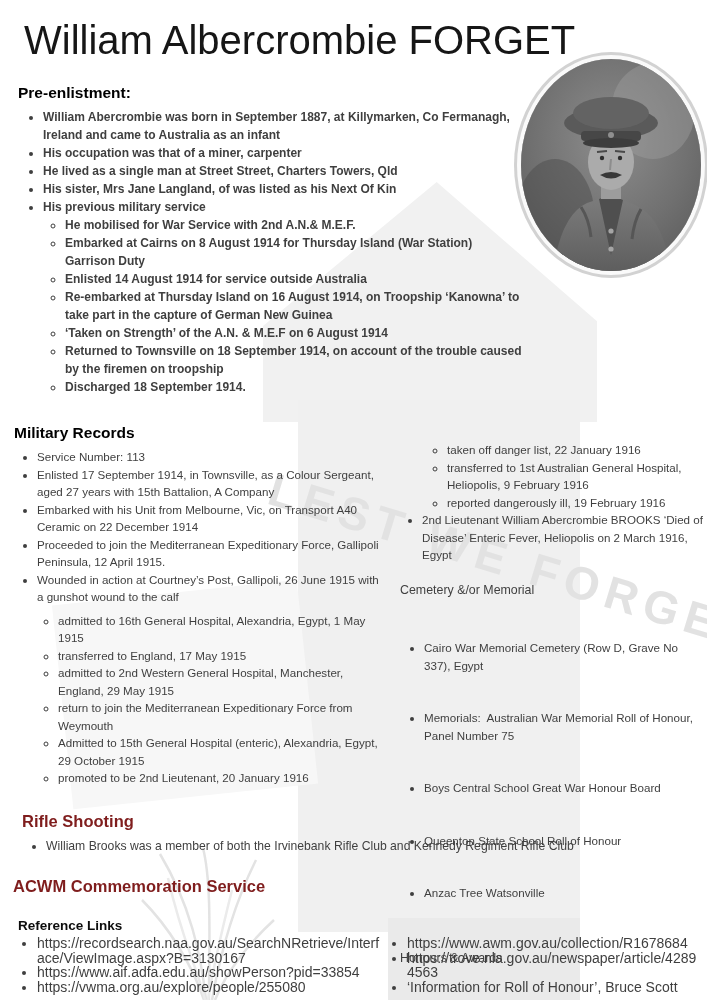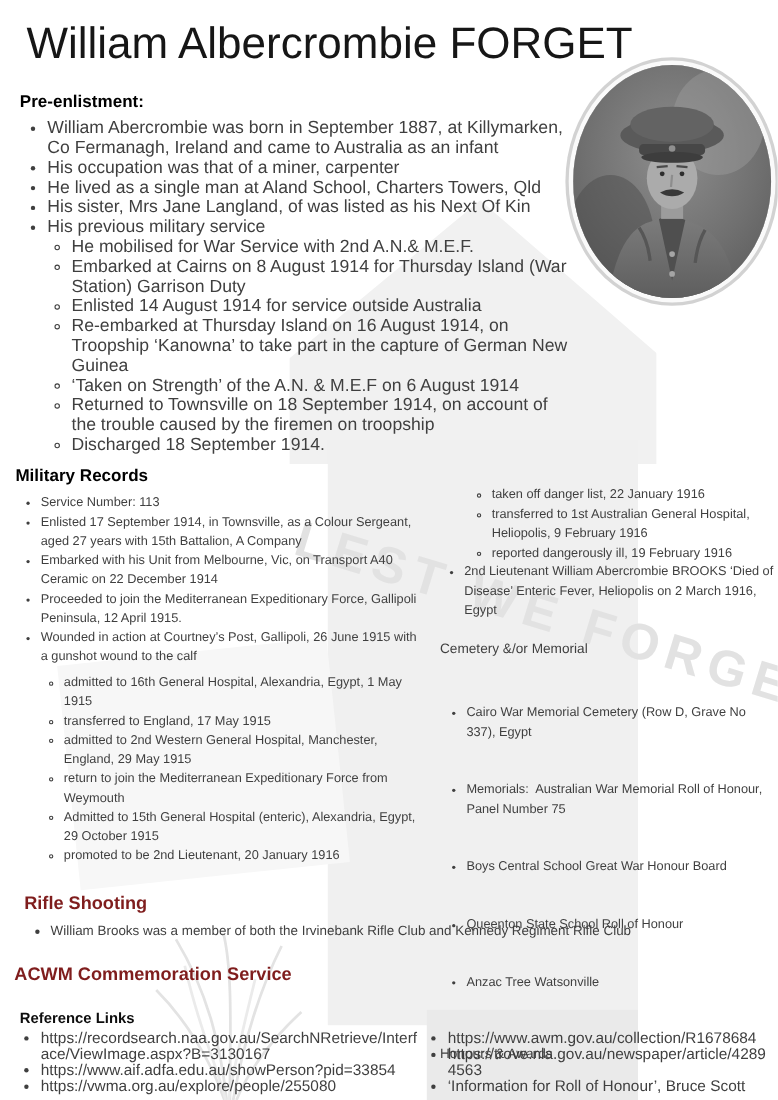--- a/index.html
+++ b/index.html
@@ -29,21 +29,21 @@
   }
   .h2{font-size:15.5px;font-weight:700;color:#000;margin:0;}
   .h2-big{font-size:16.5px;font-weight:700;color:#7f1d1d;margin:0;}
   .h3{font-size:13.5px;font-weight:700;color:#0d0d0d;margin:0;}
   .subhead{font-size:12.4px;font-weight:400;color:#3f3f3f;margin:0;}
   ul{margin:0;list-style:disc;}
   ul ul{list-style:circle;}
   li{margin:0;}
   
   .sec-pre{left:18px;top:84px;width:506px;}
-  .sec-pre ul{font-size:16px;line-height:18px;padding-left:25px;margin-top:6px;}
+  .sec-pre ul{font-size:12px;line-height:18px;padding-left:25px;margin-top:6px;font-weight:bold;}
   .sec-pre ul ul{padding-left:22px;margin-top:0;}
   
   .sec-mil-left{left:14px;top:424px;width:374px;}
   .sec-mil-left ul{font-size:11.6px;line-height:17.5px;padding-left:23px;margin-top:6px;}
   .sec-mil-left ul ul{padding-left:21px;}
   .sec-mil-right{left:400px;top:441px;width:303px;font-size:11.6px;line-height:17.5px;}
   .sec-mil-right ul.subs{list-style:circle;padding-left:47px;}
   .sec-mil-right ul.mains{padding-left:22px;}
   .sec-mil-right .subhead{margin-top:18px;}
   .sec-mil-right ul.plain{padding-left:24px;margin-top:5px;white-space:pre-wrap;}
@@ -91,21 +91,21 @@
 
 <div class="content">
 
   <h1 class="title">William Albercrombie FORGET</h1>
 
   <section class="abs sec-pre">
     <div class="h2">Pre-enlistment:</div>
     <ul>
       <li>William Abercrombie was born in September 1887, at Killymarken, Co Fermanagh, Ireland and came to Australia as an infant</li>
       <li>His occupation was that of a miner, carpenter</li>
-      <li>He lived as a single man at Aland School, Charters Towers, Qld</li>
+      <li>He lived as a single man at Street Street, Charters Towers, Qld</li>
       <li>His sister, Mrs Jane Langland, of was listed as his Next Of Kin</li>
       <li><span>His previous military service</span>
         <ul>
           <li>He mobilised for War Service with 2nd A.N.&amp; M.E.F.</li>
           <li>Embarked at Cairns on 8 August 1914 for Thursday Island (War Station) Garrison Duty</li>
           <li>Enlisted 14 August 1914 for service outside Australia</li>
           <li>Re-embarked at Thursday Island on 16 August 1914, on Troopship ‘Kanowna’ to take part in the capture of German New Guinea</li>
           <li>‘Taken on Strength’ of the A.N. &amp; M.E.F on 6 August 1914</li>
           <li>Returned to Townsville on 18 September 1914, on account of the trouble caused by the firemen on troopship</li>
           <li>Discharged 18 September 1914.</li>

